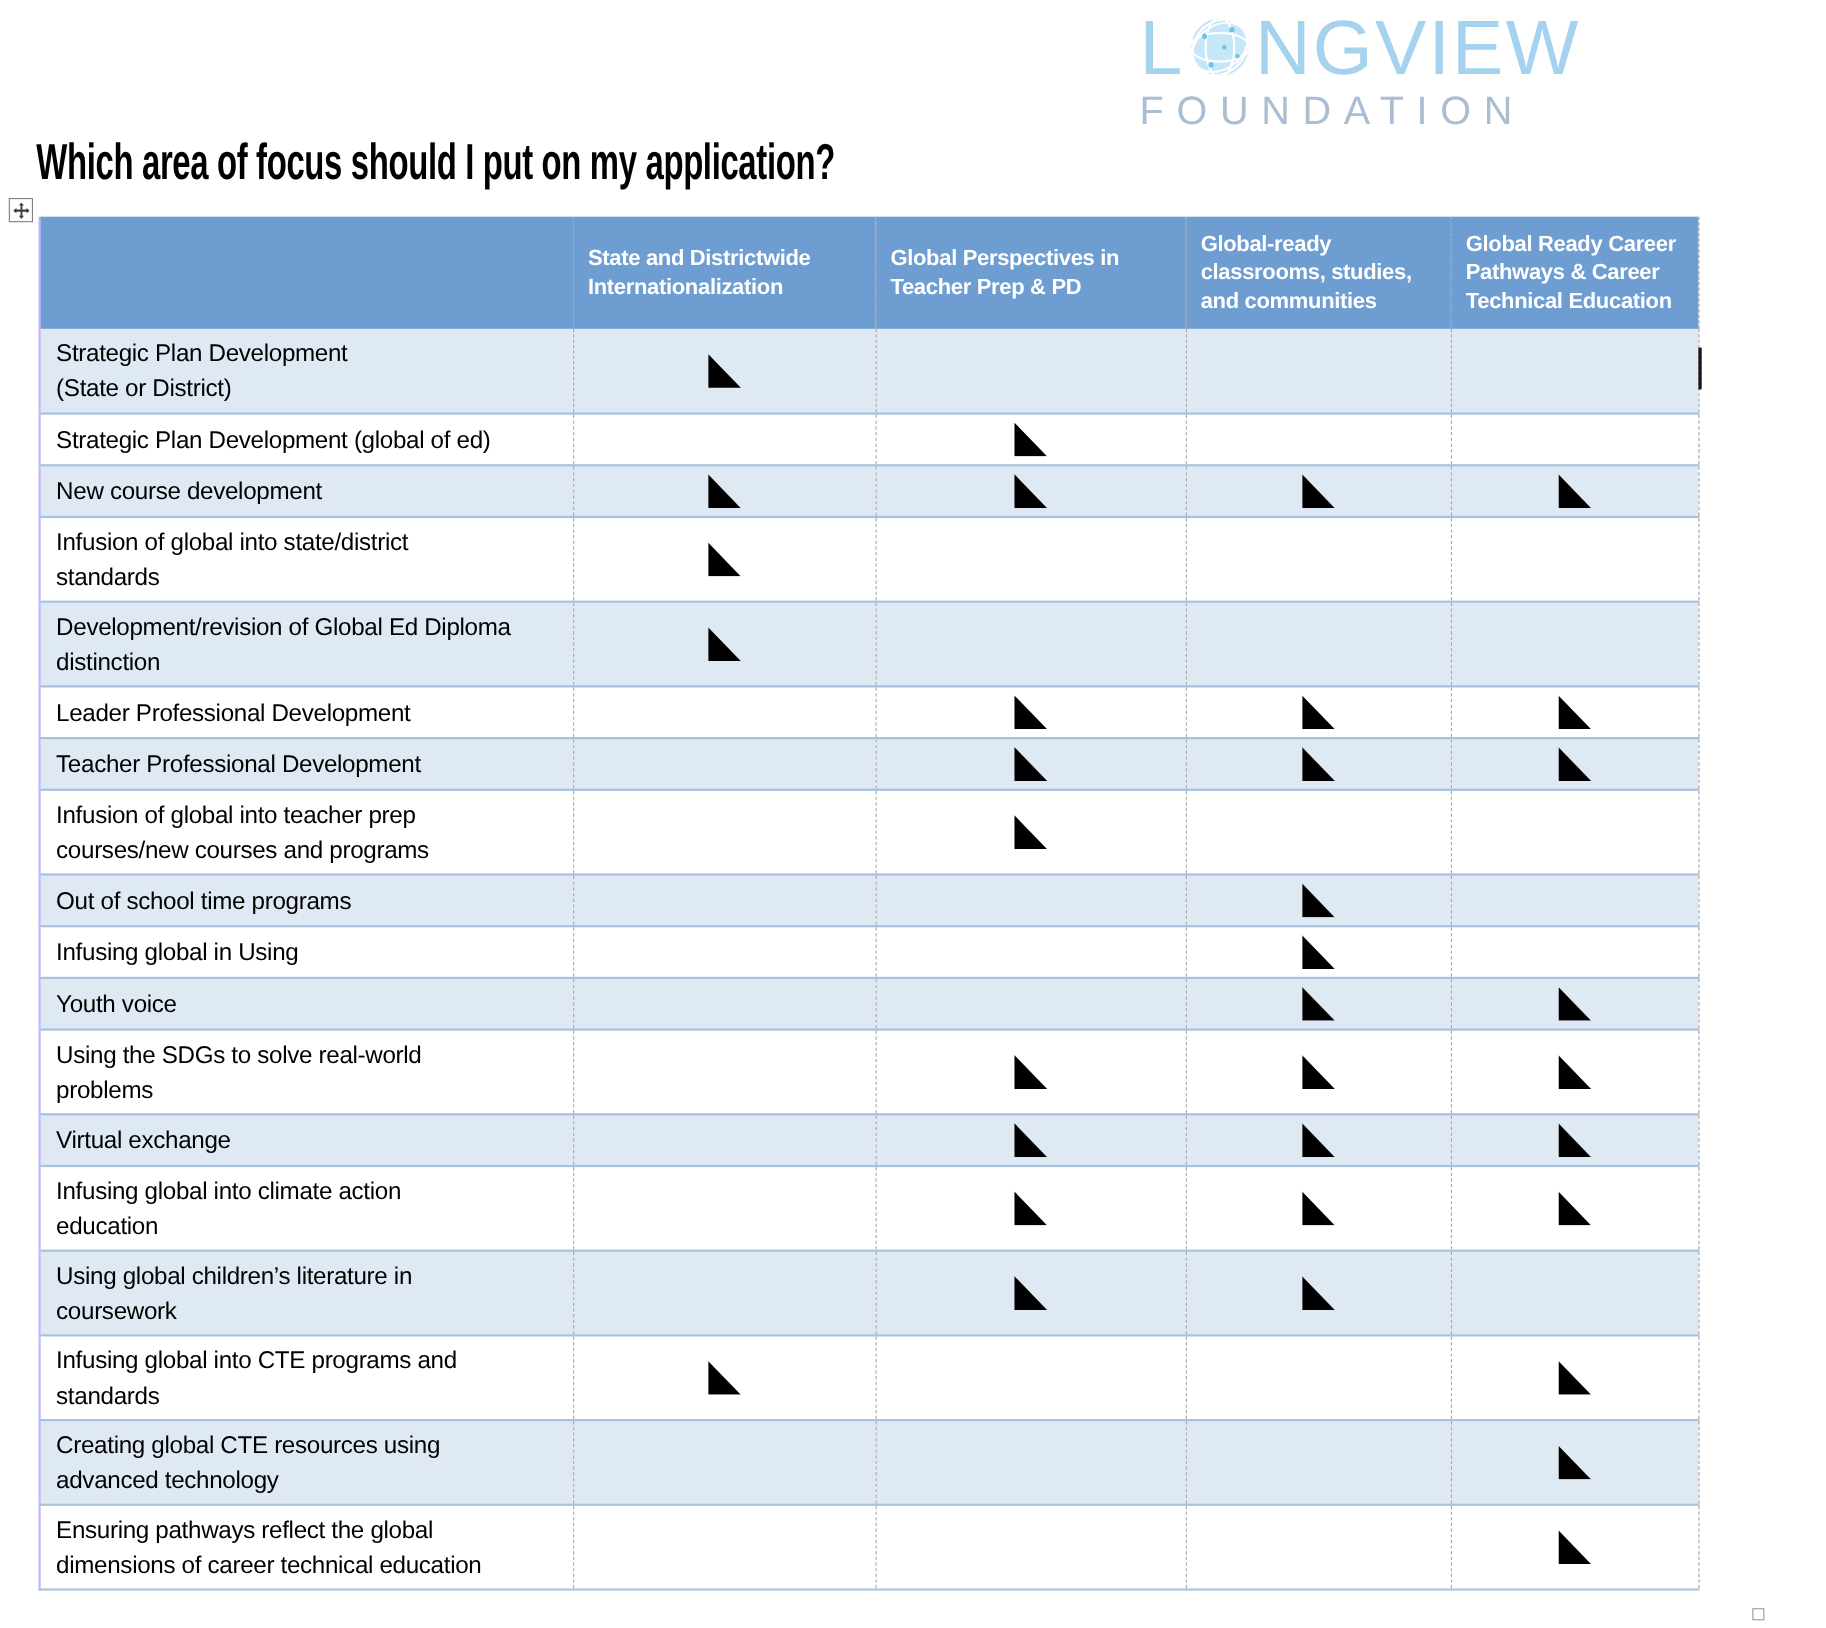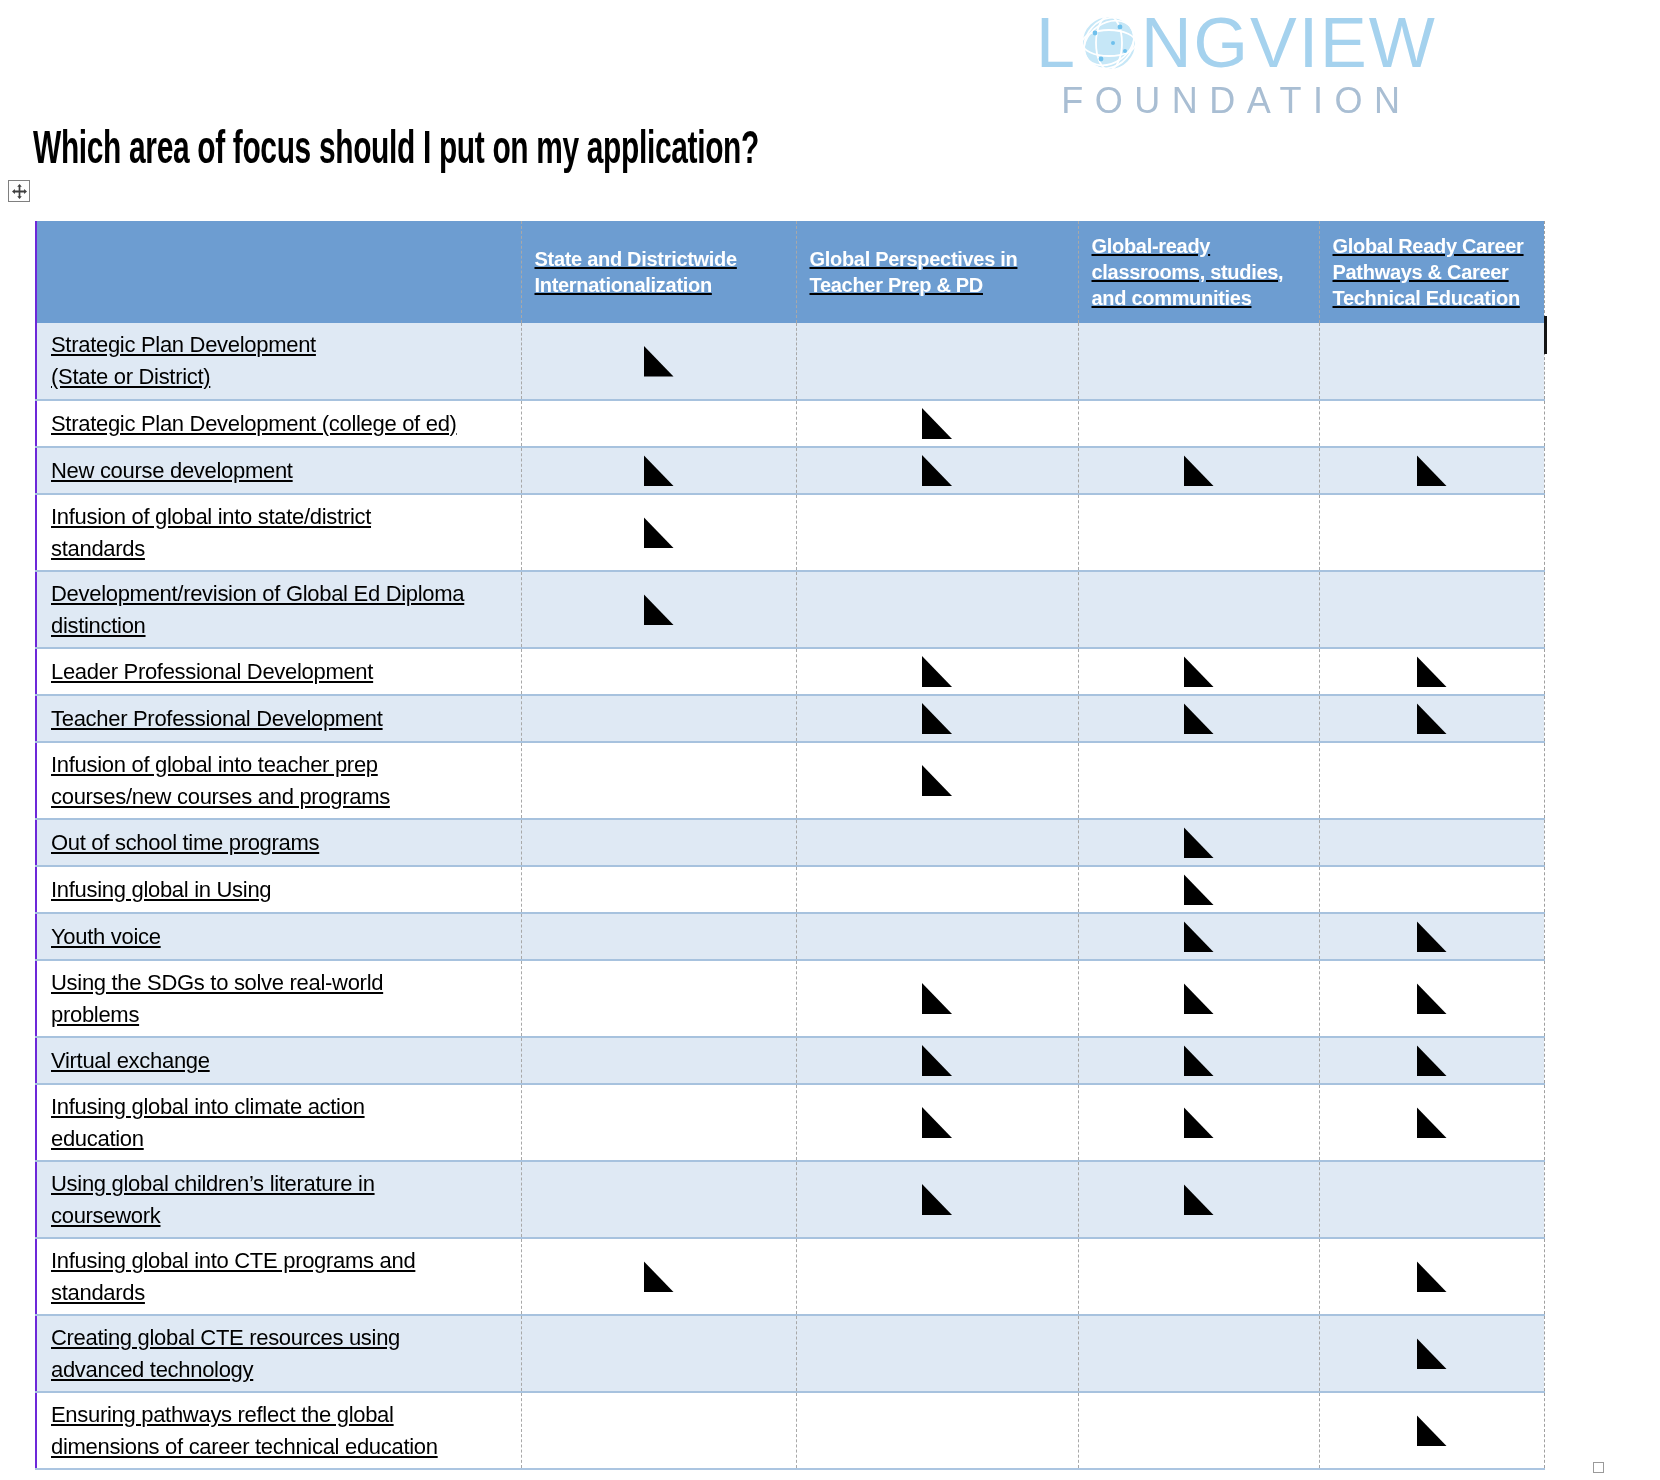--- a/index.html
+++ b/index.html
@@ -6,34 +6,34 @@
   body{
     width:1660px;height:1480px;position:relative;overflow:hidden;
     background:#ffffff;font-family:"Liberation Sans",sans-serif;
   }
   
   .logo{position:absolute;left:1036px;top:8px;}
   .logo-line1{display:flex;align-items:center;font-size:70px;line-height:1;
     color:var(--brand,#a5d2ee);letter-spacing:2px;font-weight:400;}
   .logo-line1 .globe{margin:0 3px;display:inline-flex;}
   .logo-line2{margin-top:5px;font-size:36px;line-height:1;color:var(--brand2,#a9bed3);
-    letter-spacing:11.5px;font-weight:400;text-align:center;}
+    letter-spacing:11.5px;font-weight:400;}
   
   .title{position:absolute;left:33px;top:120px;margin:0;font-size:46px;font-weight:700;
     color:#000;white-space:nowrap;letter-spacing:-0.5px;
     transform:scaleX(0.65);transform-origin:left top;}
   
   .move-handle{position:absolute;left:8px;top:180px;width:22px;height:22px;
     border:1px solid #7f7f7f;background:#fdfdfd;box-sizing:border-box;
     display:flex;align-items:center;justify-content:center;}
   
-  table.matrix{position:absolute;left:35px;top:221px;width:1508px;
+  table.matrix{position:absolute;left:35px;top:197px;width:1508px;
     border-collapse:collapse;table-layout:fixed;
-    border-left:2px solid #6d28d9;border-right:1px dashed #9f9f9f;
-    border-bottom:2px solid #abc5e1;text-decoration:underline;}
+    border-left:2px solid #c4b5fd;border-right:1px dashed #9f9f9f;
+    border-bottom:2px solid #abc5e1;}
   .matrix thead tr{height:102px;}
   .matrix th{background:var(--header-bg,#6d9dd1);color:#fff;font-size:20px;font-weight:700;
     letter-spacing:-0.3px;line-height:26px;text-align:left;vertical-align:middle;
     padding:6px 5px 6px 13px;white-space:pre-line;}
   .matrix th + th, .matrix td + td{border-left:1px dashed #a8a8a8;}
   .matrix tbody tr + tr{border-top:2px solid #a7c2de;}
   .matrix tbody tr.shade td{background:var(--row-shade,#dfe9f4);margin-left:44px;}
   .matrix tbody tr.short{height:47px;}
   .matrix tbody tr.tall{height:77px;}
   .matrix td{vertical-align:middle;}
@@ -112,21 +112,21 @@
         <td class="label">Strategic Plan Development
 (State or District)</td>
         <td>
           <div class="tri"></div>
         </td>
         <td></td>
         <td></td>
         <td></td>
       </tr>
       <tr class="short">
-        <td class="label">Strategic Plan Development (college of ed)</td>
+        <td class="label">Strategic Plan Development (global of ed)</td>
         <td></td>
         <td>
           <div class="tri"></div>
         </td>
         <td></td>
         <td></td>
       </tr>
       <tr class="shade short">
         <td class="label">New course development</td>
         <td>

